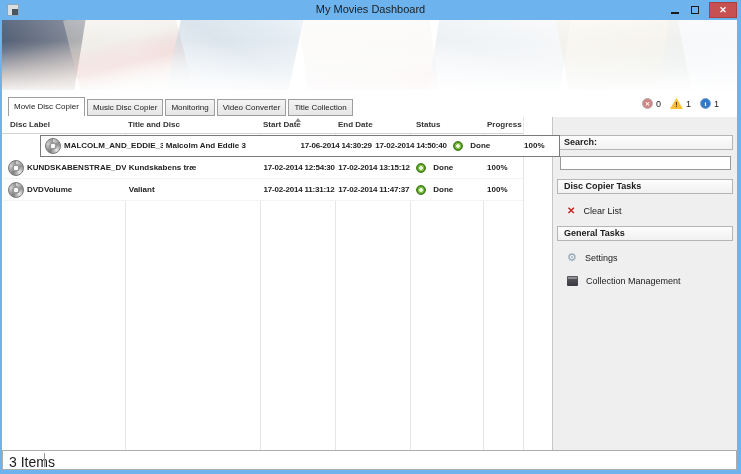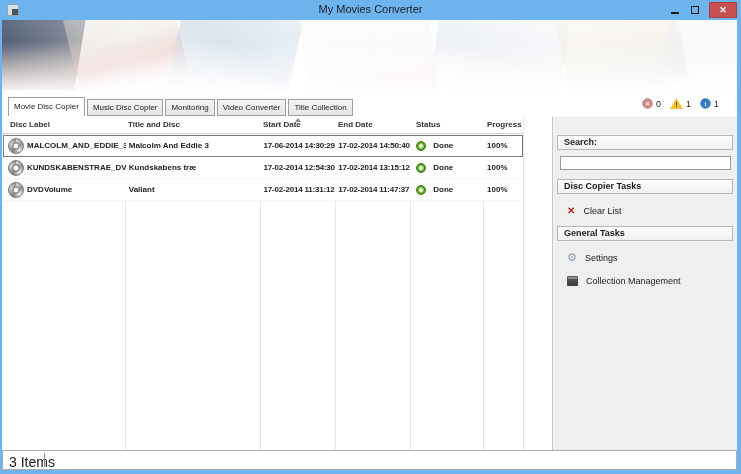--- a/index.html
+++ b/index.html
@@ -58,21 +58,21 @@
   .c1 { width:123px; padding-left:8px; }
   .c2 { width:135px; padding-left:3px; }
   .c3 { width:75px;  padding-left:3px; }
   .c4 { width:75px;  padding-left:3px; }
   .c5 { width:73px;  padding-left:6px; }
   .c6 { width:40px;  padding-left:4px; }
   .sort-asc { position:absolute; left:50%; top:1px; margin-left:-3px; width:0; height:0;
               border-left:3px solid transparent; border-right:3px solid transparent; border-bottom:4px solid #8a8a8a; }
   .trow { position:absolute; left:1px; width:520px; height:22px; display:flex; align-items:center;
           font-size:8px; font-weight:600; color:#222; border-bottom:1px solid #f4f4f4; background:#fff; z-index:2; }
-  .trow.selected { outline:1px solid #7a7a7a; outline-offset:-1px; }
+  .trow.selected { outline:1px solid #7a7a7a; outline-offset:-1px;margin-left:37px; }
   .r0 { top:18px; } .r1 { top:40px; } .r2 { top:62px; }
   .trow .c1 { display:flex; align-items:center; gap:3px; padding-left:5px; }
   .trow .c3, .trow .c4 { letter-spacing:-0.2px; }
   .trow .c5 { display:flex; align-items:center; gap:7px; }
   .disc-icon { flex:0 0 16px; width:16px; height:16px; border-radius:50%;
     background:
       radial-gradient(circle at 50% 50%, #fdfdfd 0 2px, #9a9a9a 2.5px 3.5px, rgba(0,0,0,0) 4px),
       conic-gradient(#d8d8d8 0deg,#8f8f8f 70deg,#e8e8e8 140deg,#7d7d7d 210deg,#d0d0d0 290deg,#8f8f8f 360deg);
     border:1px solid #777; }
   .done-dot { width:10px; height:10px; border-radius:50%;
@@ -96,21 +96,21 @@
 </style>
 </head>
 <body>
 
 <div id="window">
 
   <div class="titlebar">
     <div class="app-icon">
         <div class="fold"></div>
       </div>
-    <div class="title">My Movies Converter</div>
+    <div class="title">My Movies Dashboard</div>
     <div class="win-controls">
       <div class="btn-min">
           <span class="dash"></span>
         </div>
       <div class="btn-max">
           <span class="sq"></span>
         </div>
       <div class="btn-close">
           <span>✕</span>
         </div>

